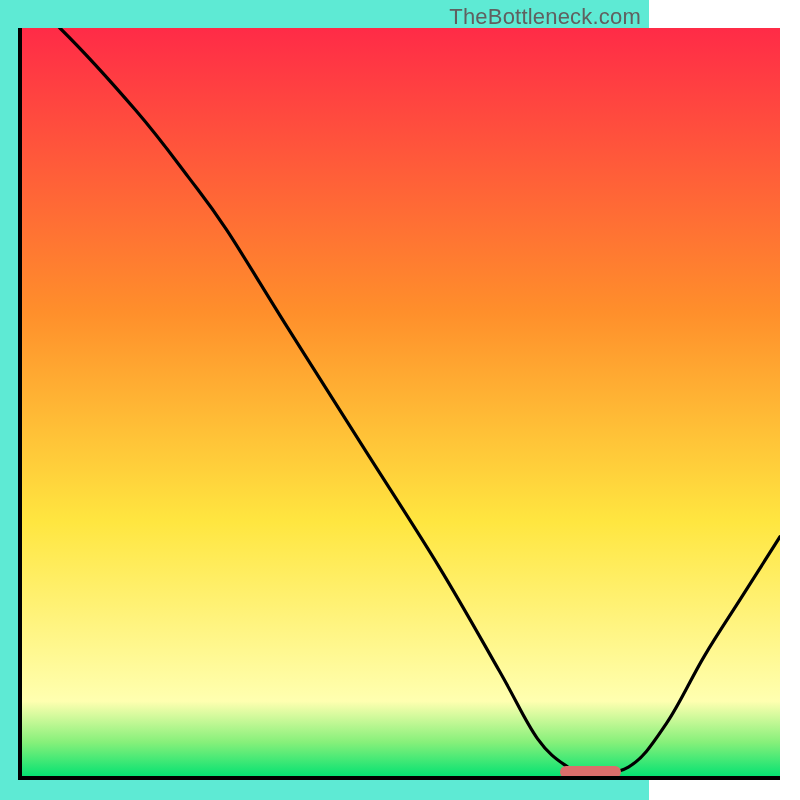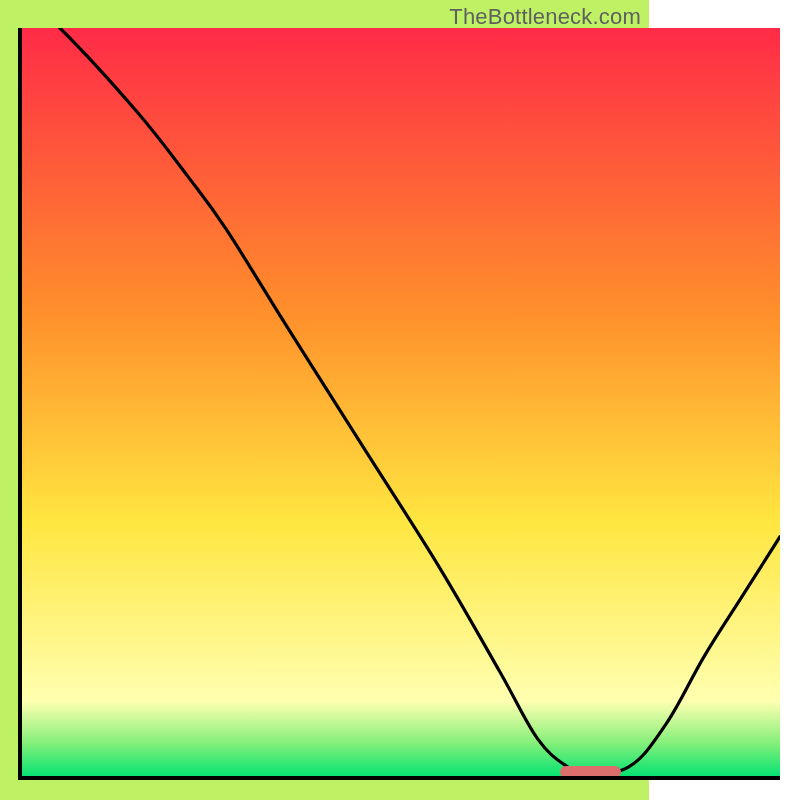--- a/index.html
+++ b/index.html
@@ -8,21 +8,21 @@
     width: 800px;
     height: 800px;
     overflow: hidden;
     background: #ffffff;
     font-family: Arial, Helvetica, sans-serif;
   }
   .container {
     position: relative;
     width: 649px;
     height: 800px;
-    background: #bef264;
+    background: #5eead4;
   }
   .watermark {
     position: absolute;
     top: 4px;
     right: 8px;
     color: #606060;
     font-size: 22px;
     font-weight: 500;
     letter-spacing: 0.2px;
     z-index: 20;

